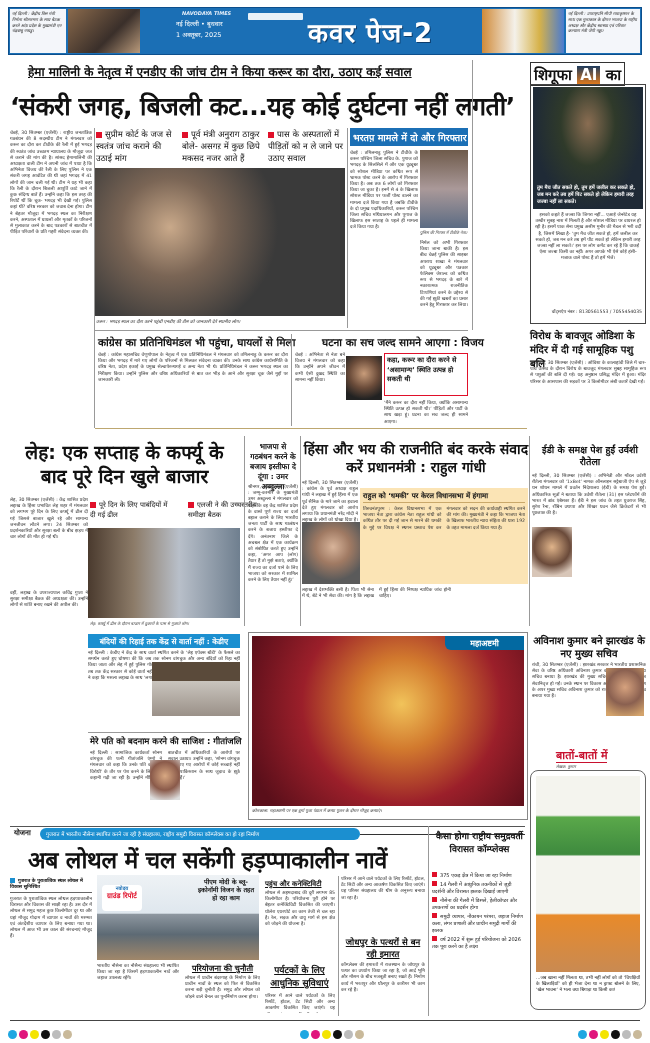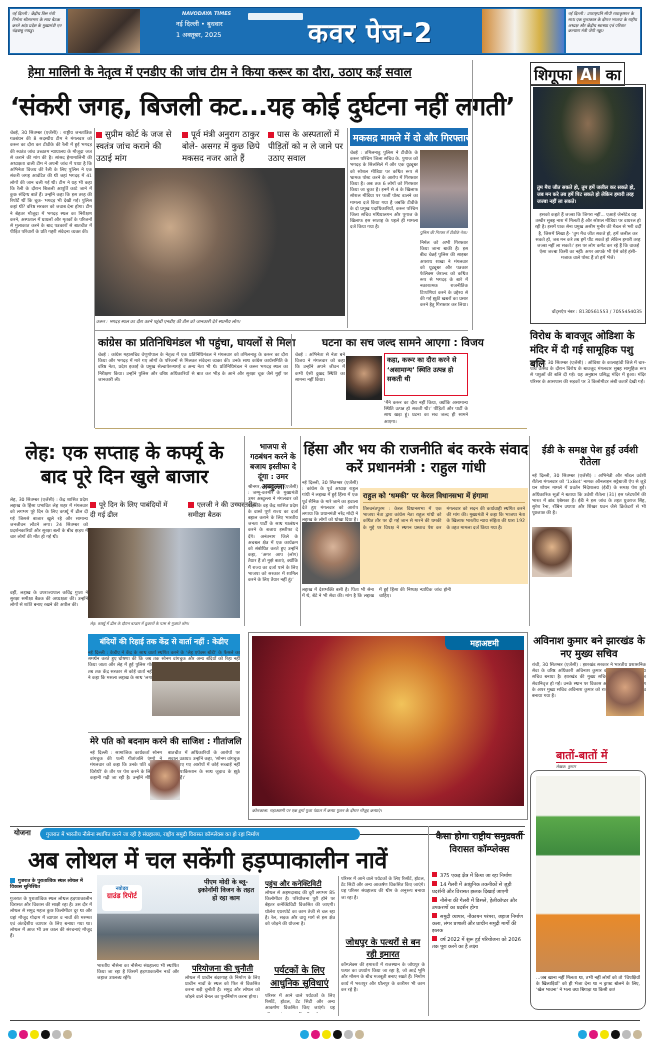--- a/index.html
+++ b/index.html
@@ -44,21 +44,21 @@
 
 <div class="abs sub" style="left:96px;top:128px;width:82px;"><span class="red-sq"></span><span>सुप्रीम कोर्ट के जज से स्वतंत्र जांच कराने की उठाई मांग</span></div>
 <div class="abs sub" style="left:182px;top:128px;width:84px;"><span class="red-sq"></span><span>पूर्व मंत्री अनुराग ठाकुर बोले- असगऱ में कुछ छिपे मकसद नजर आते हैं</span></div>
 <div class="abs sub" style="left:268px;top:128px;width:82px;"><span class="red-sq"></span><span>पास के अस्पतालों में पीड़ितों को न ले जाने पर उठाए सवाल</span></div>
 
 <div class="abs photo" style="left:95px;top:168px;width:250px;height:148px;background:radial-gradient(circle at 30% 40%,#c9a98a 0,#7a6555 25%,#3a3a3a 55%),linear-gradient(180deg,#e8eef2,#9aa 30%,#555);"></div>
 <div class="abs cap" style="left:96px;top:318px;width:250px;white-space:nowrap;overflow:hidden">करूर : भगदड़ स्थल का दौरा करने पहुंची एनडीए की टीम को जानकारी देते स्थानीय लोग।</div>
 
 <div class="vline" style="left:347px;top:128px;height:200px"></div>
 <div class="abs" style="left:350px;top:128px;width:118px;height:18px;background:#1b6fb5;">
-  <div style="color:#fff;font-size:9.5px;font-weight:bold;padding:3px;white-space:nowrap">मकसद़ मामले में दो और गिरफ्तार</div>
+  <div style="color:#fff;font-size:9.5px;font-weight:bold;padding:3px;white-space:nowrap">भरतप़ मामले में दो और गिरफ्तार</div>
 </div>
 <div class="abs small" style="left:350px;top:150px;width:68px;height:178px;">चेन्नई : तमिलनाडु पुलिस ने टीवीके के करूर पश्चिम जिला सचिव के. पुगाज को भगदड़ के सिलसिले में और एक यूट्यूबर को सोशल मीडिया पर कथित रूप से भ्रामक पोस्ट करने के आरोप में गिरफ्तार किया है। अब तक 6 लोगों को गिरफ्तार किया जा चुका है। इनमें से 4 के खिलाफ सोशल मीडिया पर फर्जी पोस्ट डालने का मामला दर्ज किया गया है जबकि टीवीके के दो प्रमुख पदाधिकारियों, करूर पश्चिम जिला सचिव मथियालगन और पुगाज के खिलाफ इस सप्ताह के पहले ही मामला दर्ज किया गया है।</div>
 <div class="abs photo" style="left:420px;top:150px;width:48px;height:78px;background:linear-gradient(180deg,#6e5a4a,#a99 50%,#5b6b83);"></div>
 <div class="abs cap" style="left:420px;top:230px;width:48px;font-size:4px;">पुलिस की गिरफ्त में टीवीके नेता।</div>
 <div class="abs small" style="left:420px;top:240px;width:48px;height:88px;">निर्मल को अभी गिरफ्तार किया जाना बाकी है। इस बीच चेन्नई पुलिस की साइबर अपराध शाखा ने मंगलवार को यूट्यूबर और पत्रकार फेलिक्स जेराल्ड को कथित रूप से भगदड़ के बारे में नकारात्मक राजनीतिक टिप्पणियां करने के उद्देश्य से की गई झूठी खबरों का प्रसार करने हेतु गिरफ्तार कर लिया।</div>
 
 <div class="vline" style="left:472px;top:60px;height:270px"></div>
 <div class="abs" style="left:530px;top:62px;border:1px solid #333;padding:1px 3px;background:#fff;font-size:15px;font-weight:bold;white-space:nowrap;">
   <span>शिगूफा</span>
   <span style="background:linear-gradient(#1d3b5e,#e07a1c);color:#fff;padding:0 3px;">AI</span>
@@ -108,21 +108,21 @@
   <div style="font-size:7px;font-weight:bold;white-space:nowrap;border-bottom:1px solid #c9a86a;padding-bottom:2px;margin-bottom:3px;">राहुल को ‘धमकी’ पर केरल विधानसभा में हंगामा</div>
   <div class="small" style="column-count:2;column-gap:5px;height:72px;">तिरुवनंतपुरम : केरल विधानसभा में एक भाजपा नेता द्वारा कांग्रेस नेता राहुल गांधी को कथित तौर पर दी गई जान से मारने की धमकी के मुद्दे पर विपक्ष ने स्थगन प्रस्ताव पेश कर मंगलवार को सदन की कार्यवाही स्थगित करने की मांग की। मुख्यमंत्री ने कहा कि भाजपा नेता के खिलाफ भारतीय न्याय संहिता की धारा 192 के तहत मामला दर्ज किया गया है।</div>
 </div>
 <div class="abs small" style="left:302px;top:587px;width:226px;height:38px;column-count:3;column-gap:5px;">लद्दाख में देशभक्ति बसी है। पिता भी सेना में थे, बेटे ने भी सेवा की। मांग है कि लद्दाख में हुई हिंसा की निष्पक्ष न्यायिक जांच होनी चाहिए।</div>
 
 <div class="vline" style="left:529px;top:436px;height:190px"></div>
 <div class="abs" style="left:540px;top:444px;width:100px;font-size:9.5px;line-height:12px;font-weight:bold;text-align:center;">ईडी के समक्ष पेश हुईं उर्वशी रौतेला</div>
 <div class="abs small" style="left:532px;top:473px;width:114px;height:150px;">नई दिल्ली, 30 सितम्बर (एजेंसी) : अभिनेत्री और मॉडल उर्वशी रौतेला मंगलवार को ‘1xBet’ नामक ऑनलाइन सट्टेबाजी ऐप से जुड़े धन शोधन मामले में प्रवर्तन निदेशालय (ईडी) के समक्ष पेश हुईं। अधिकारिक सूत्रों ने बताया कि उर्वशी रौतेला (31) इस प्लेटफॉर्म की भारत में ब्रांड एंबेसडर हैं। ईडी ने इस जांच के तहत युवराज सिंह, सुरेश रैना, रॉबिन उथप्पा और शिखर धवन जैसे क्रिकेटरों से भी पूछताछ की है।</div>
 <div class="abs photo" style="left:532px;top:527px;width:40px;height:50px;background:radial-gradient(circle at 50% 40%,#e0b48a 0,#6a4a3a 50%,#d8c6b8 80%);"></div>
 
-<div class="abs" style="left:88px;top:634px;width:152px;height:22px;background:#1b8fd0;">
+<div class="abs" style="left:88px;top:634px;width:152px;height:14px;background:#1b8fd0;">
   <div style="color:#fff;font-size:7.5px;font-weight:bold;text-align:center;padding-top:2px;white-space:nowrap">बंदियों की रिहाई तक केंद्र से वार्ता नहीं : केडीए</div>
 </div>
 <div class="abs small" style="left:88px;top:650px;width:152px;height:80px;">नई दिल्ली : केडीए ने केंद्र के साथ वार्ता स्थगित करने के ‘लेह एपेक्स बॉडी’ के फैसले का समर्थन करते हुए घोषणा की कि जब तक सोनम वांगचुक और अन्य बंदियों को रिहा नहीं किया जाता और लेह में हुई पुलिस गोलीबारी की न्यायिक जांच का आदेश नहीं दिया जाता, तब तक केंद्र सरकार से कोई वार्ता नहीं करेंगे। केडीए के सह-अध्यक्ष असगर अली करबलाई ने कहा कि मसला लद्दाख के साथ ‘लगातार नाइंसाफी’ का है।</div>
 <div class="abs photo" style="left:152px;top:662px;width:88px;height:54px;background:linear-gradient(180deg,#5a4a3a 0,#5a4a3a 35%,#c9c4bd 36%,#9a9088);"></div>
 
 <div class="hline" style="left:88px;top:732px;width:152px"></div>
 <div class="abs" style="left:90px;top:735px;font-size:8.5px;font-weight:bold;white-space:nowrap;">मेरे पति को बदनाम करने की साजिश : गीतांजलि</div>
 <div class="abs small" style="left:90px;top:750px;width:150px;height:74px;column-count:2;column-gap:6px;">नई दिल्ली : सामाजिक कार्यकर्ता सोनम वांगचुक की पत्नी गीतांजलि एंग्मो ने मंगलवार को कहा कि उनके पति को ‘राष्ट्र विरोधी’ के तौर पर पेश करने के लिए झूठी कहानी गढ़ी जा रही है। उन्होंने मीडिया से बातचीत में अधिकारियों के आरोपों पर सवाल उठाया। उन्होंने कहा, ‘सोनम वांगचुक पर लगाए गए आरोपों में कोई सच्चाई नहीं है, वे पाकिस्तान के साथ जुड़ाव के झूठे आरोप हैं।’</div>
 <div class="abs photo" style="left:150px;top:760px;width:30px;height:40px;background:radial-gradient(circle at 50% 40%,#d8a882 0,#8a5a4a 50%,#ddd 90%);"></div>
 

